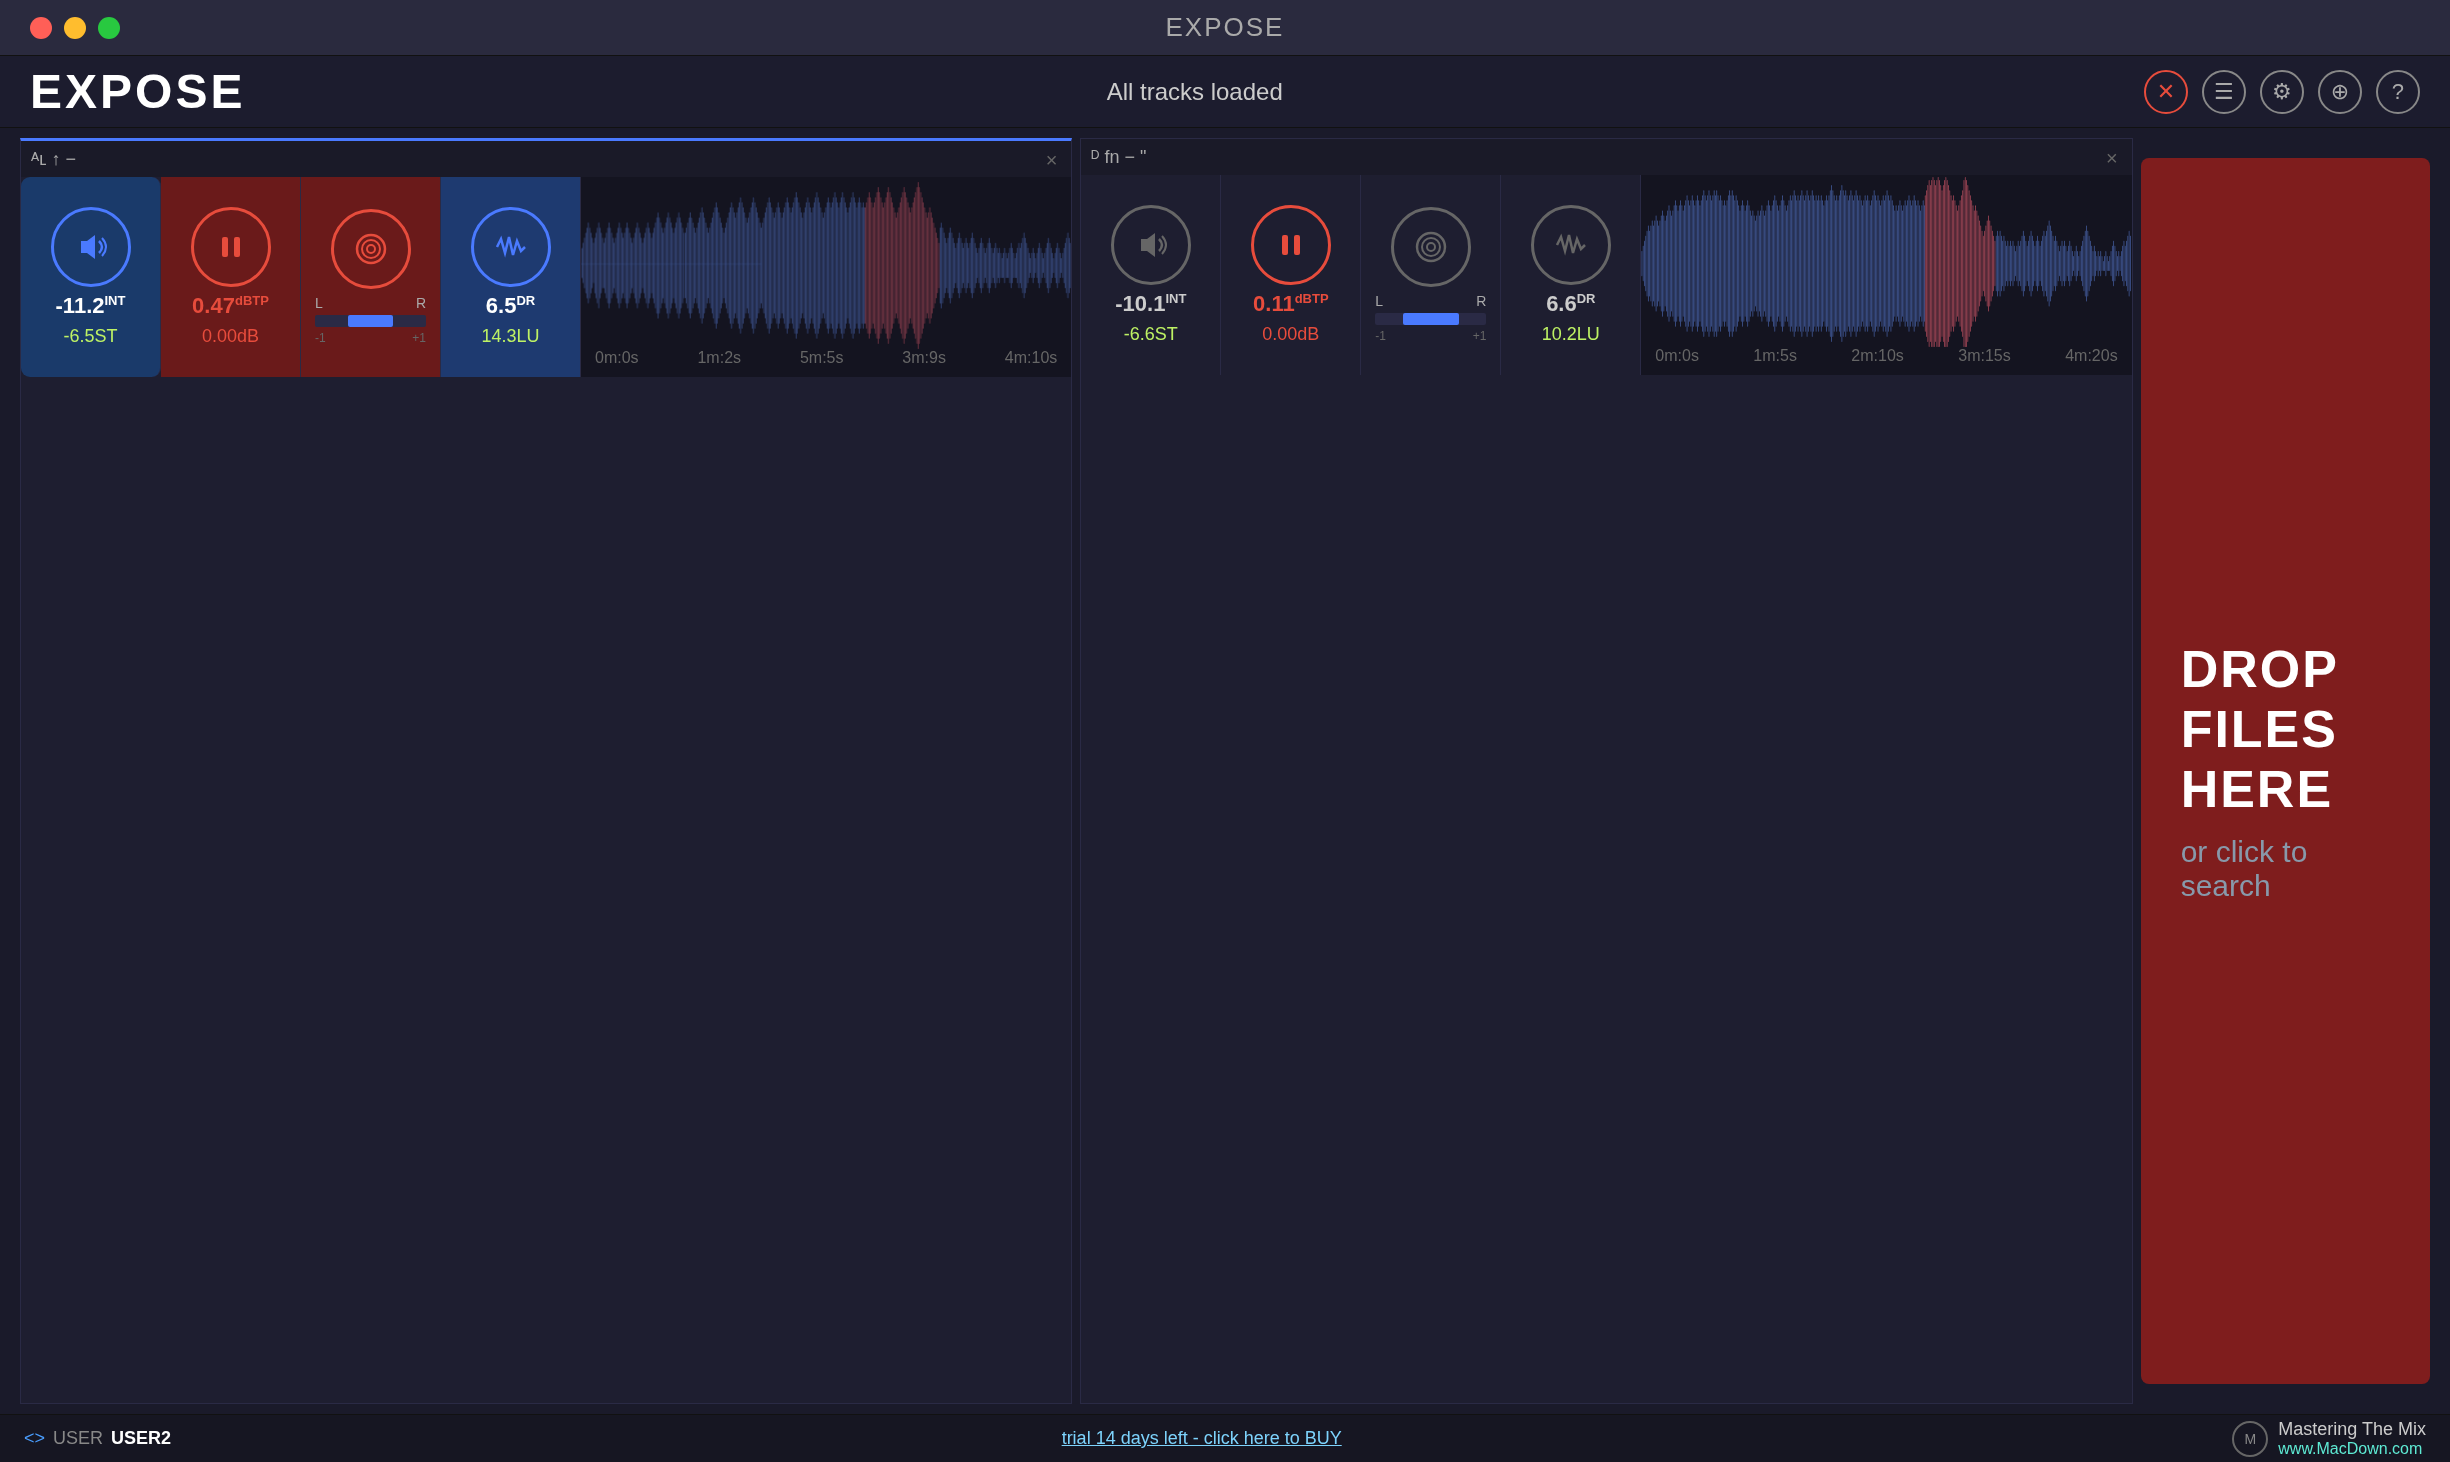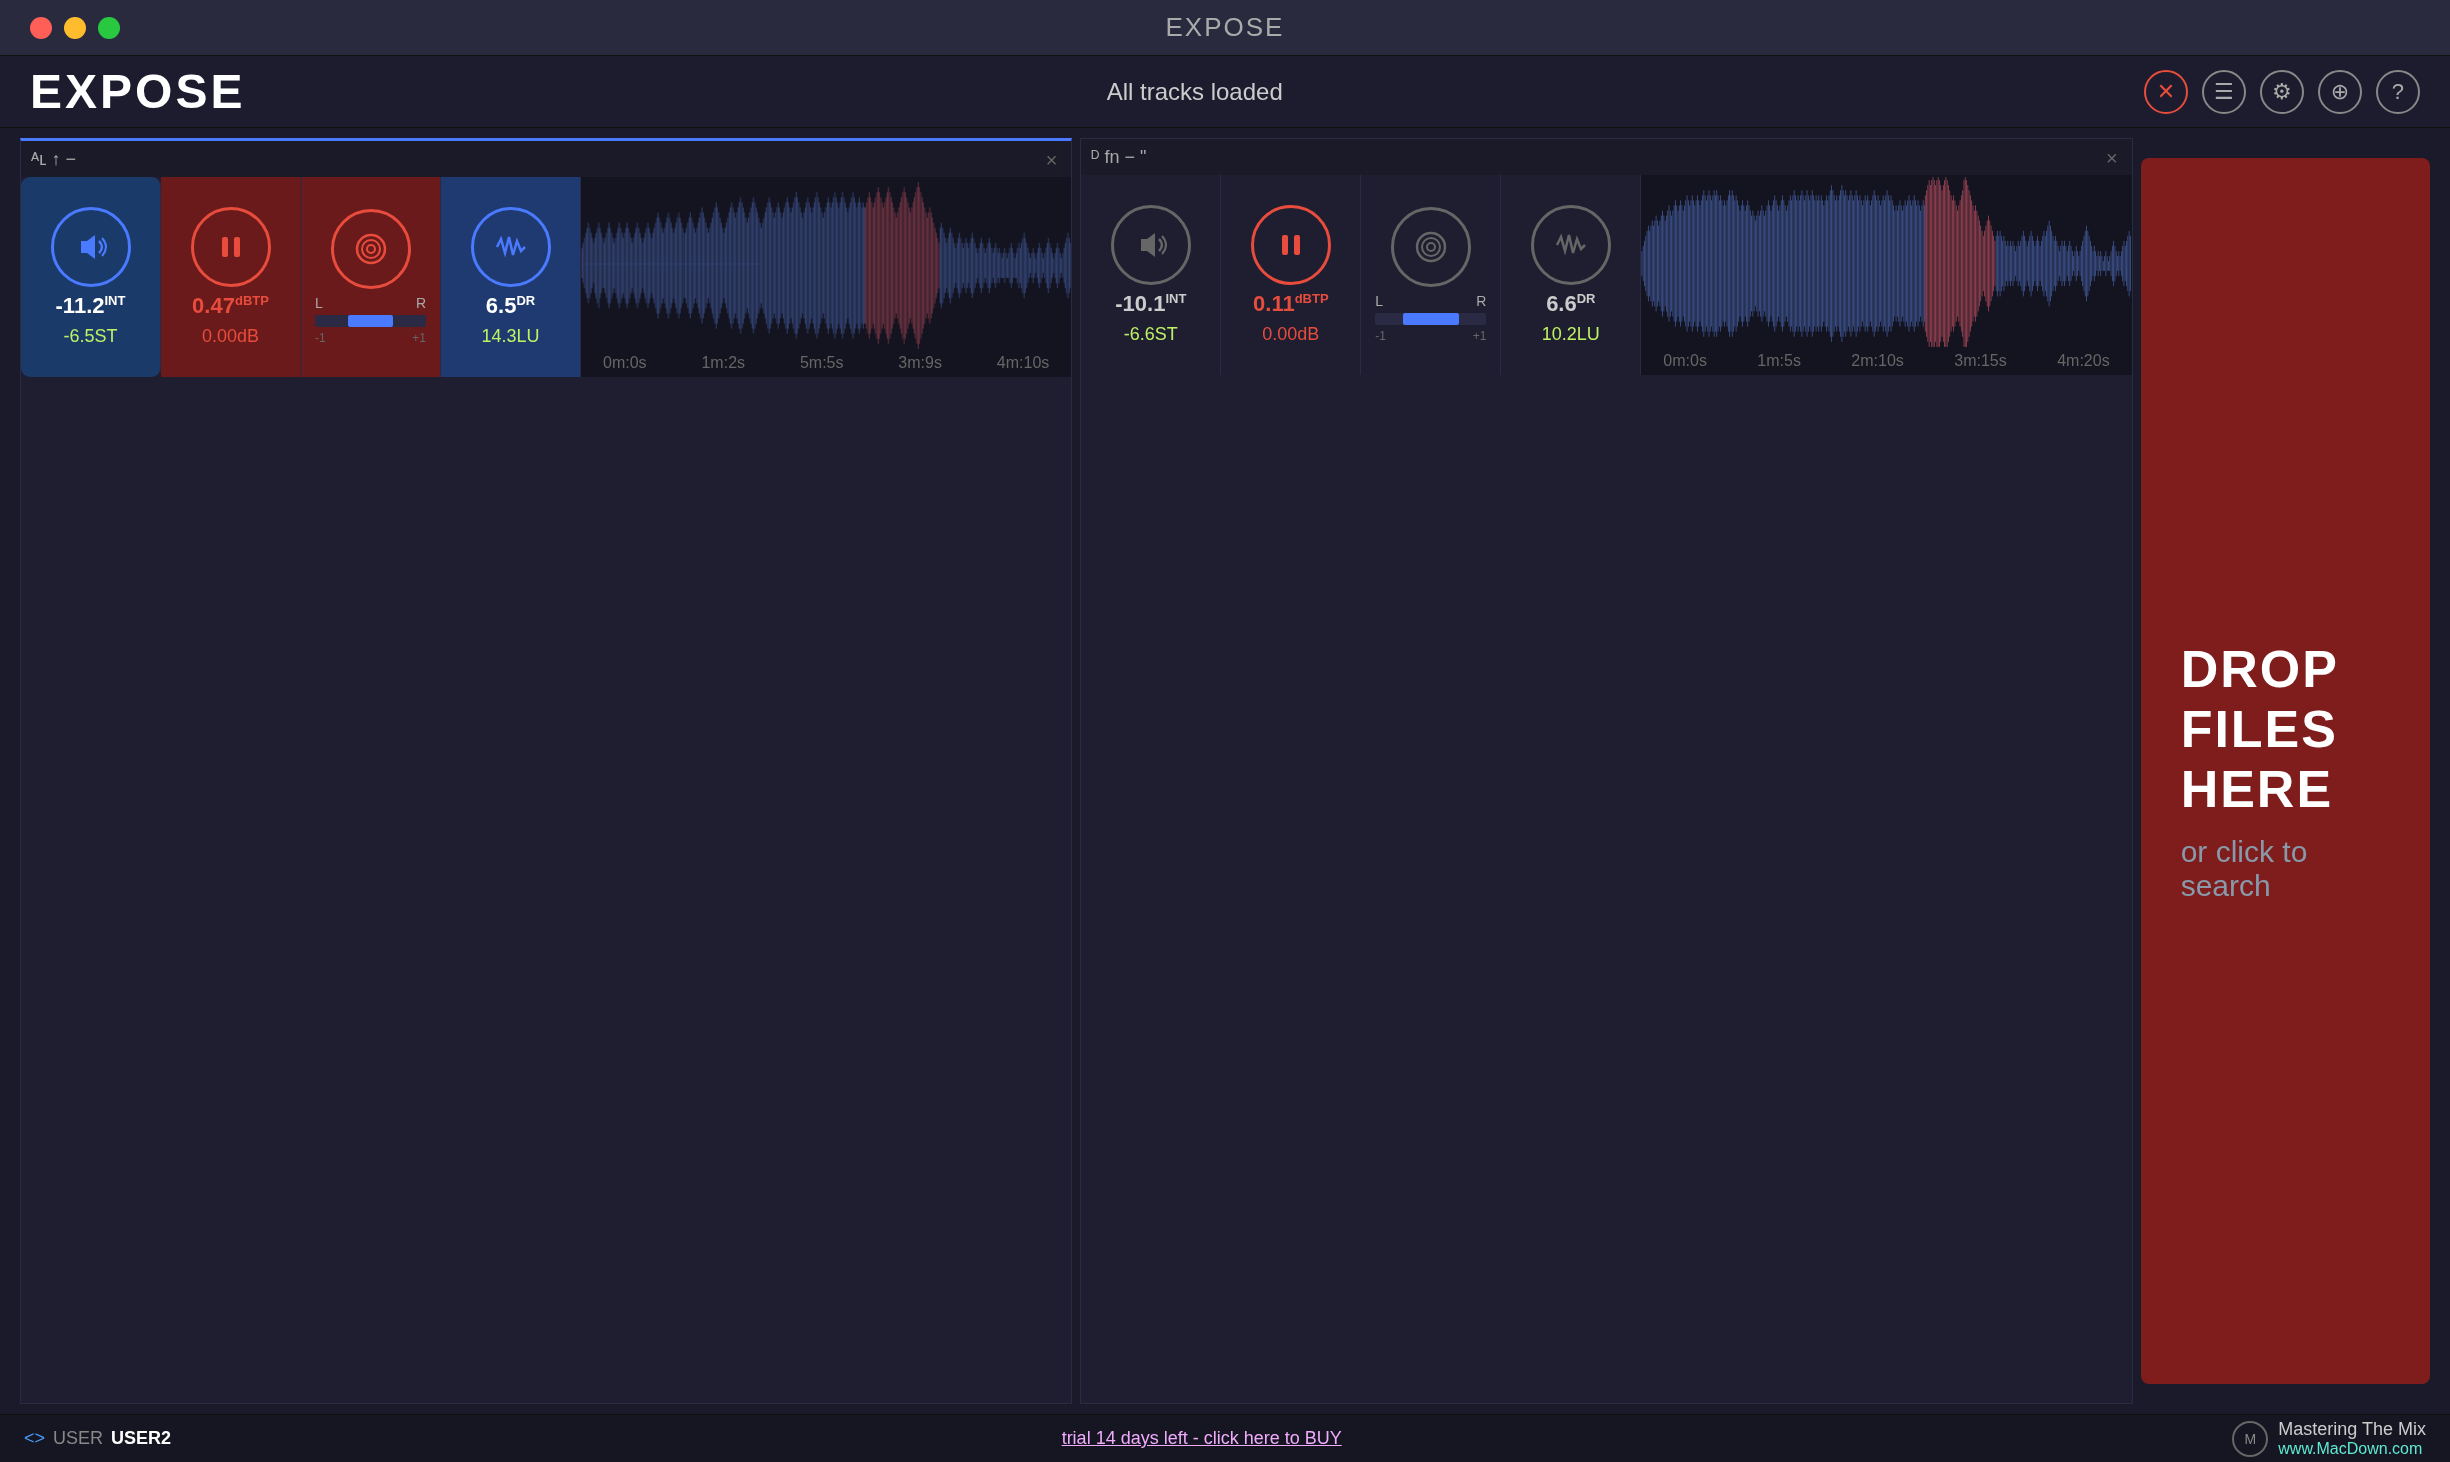--- a/index.html
+++ b/index.html
@@ -205,22 +205,21 @@
 
     .waveform-canvas {
       width: 100%;
       height: calc(100% - 28px);
       position: relative;
     }
 
     .waveform-timecodes {
       height: 28px;
       display: flex;
-      align-items: center;
-      padding: 0 22px;
+      padding: 0 14px;
       justify-content: space-between;
     }
     .timecode {
       color: #666;
       font-size: 16px;
     }
 
     
     .waveform-svg {
       width: 100%;
@@ -273,21 +272,21 @@
       font-size: 18px;
     }
     .user-arrows {
       color: #4a9eff;
       font-size: 18px;
     }
     .user-label { color: #888; }
     .user-name { color: #fff; font-weight: bold; }
 
     .trial-notice {
-      color: #f0abfc;
+      color: #7dd3fc;
       font-size: 18px;
       text-decoration: underline;
       cursor: pointer;
     }
 
     .branding {
       display: flex;
       align-items: center;
       gap: 10px;
       color: #888;

